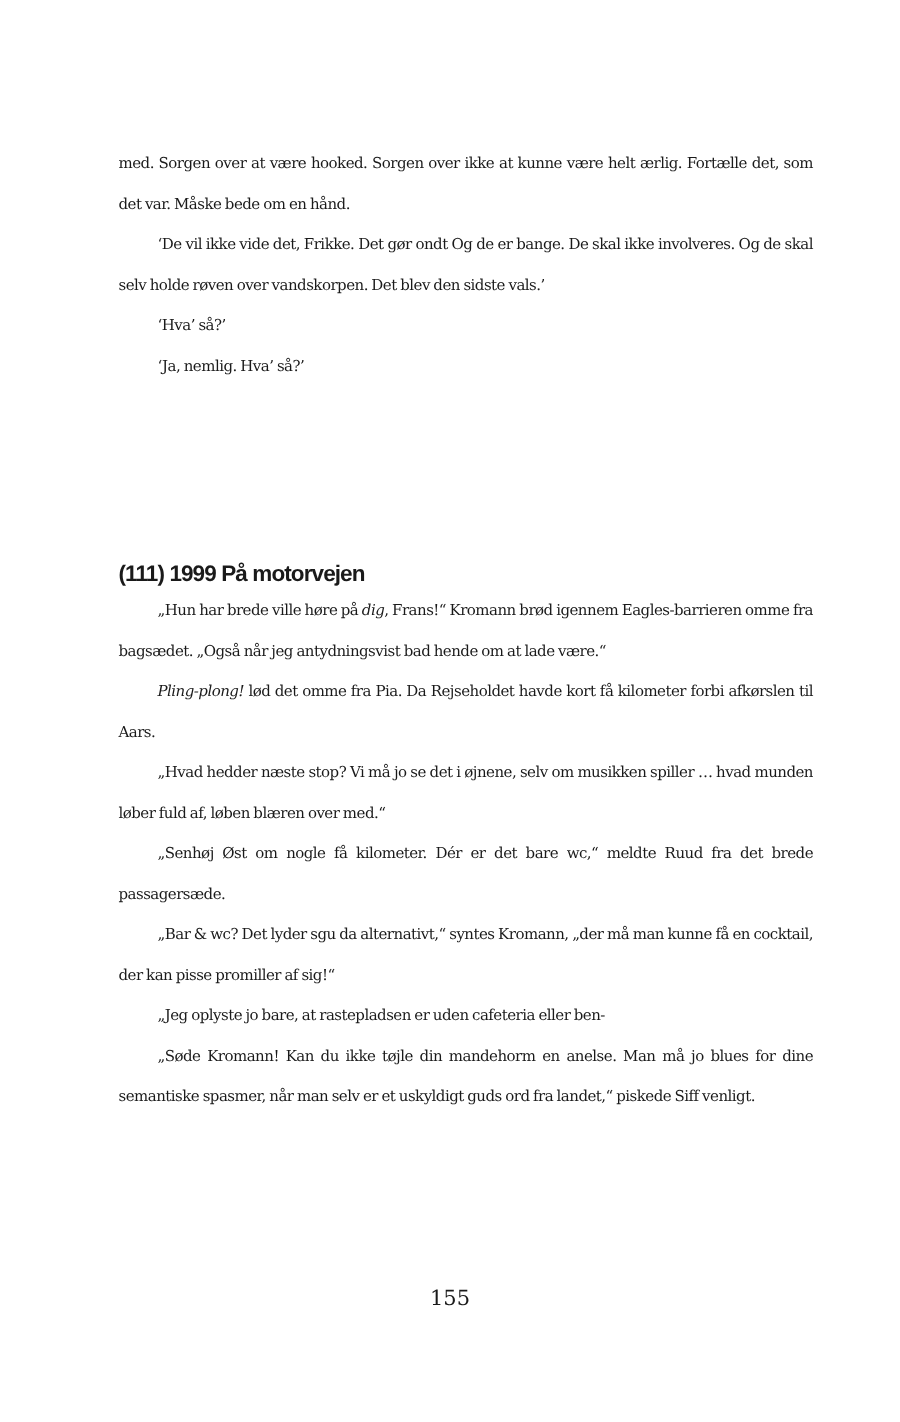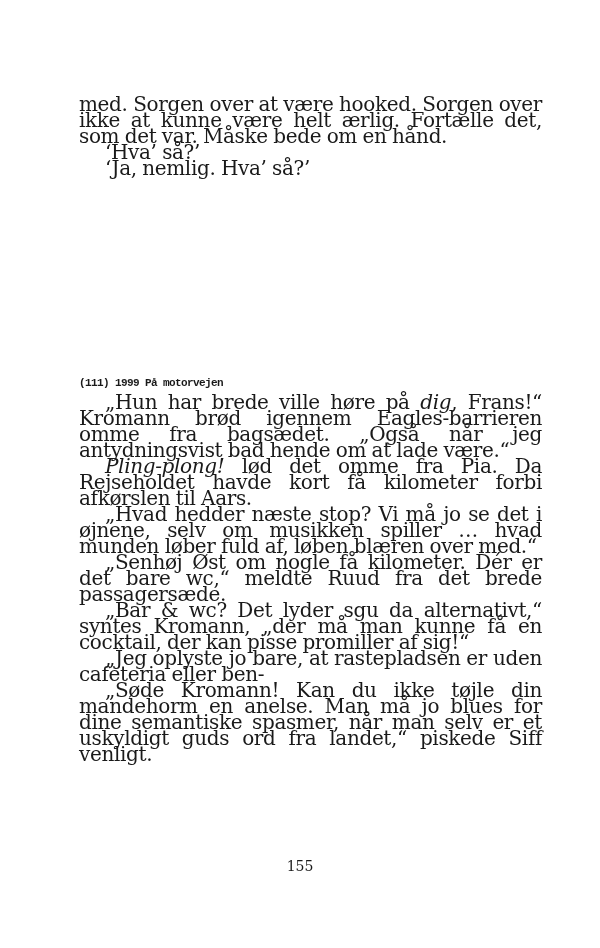--- a/index.html
+++ b/index.html
@@ -1,30 +1,31 @@
 <!DOCTYPE html>
 <html><head>
   <meta charset="utf-8">
   <style>
     html, body { margin: 0; padding: 0; background: #ffffff; }
     body { width: 600px; height: 948px; position: relative; overflow: hidden;
       font-family: "DejaVu Serif", "Liberation Serif", serif; color: #1a1a1a; }
     .page { position: absolute; left: 79px; top: 96px; width: 463px; }
-    .p { font-size: 20px; line-height: 16px; margin: 0; text-align: justify; letter-spacing: -0.35px; word-spacing: -0.5px; }
+    .p { font-size: 10px; line-height: 27px; margin: 0; text-align: justify; letter-spacing: -0.35px; word-spacing: -0.5px; }
     .ind { text-indent: 26px; }
     .block2 { position: absolute; left: 79px; top: 373px; width: 463px; }
-    .heading { font-family: Liberation Mono, monospace; font-weight: bold; font-size: 11px; line-height: 20px; margin: 0 0 1px 0; letter-spacing: -0.6px; }
+    .heading { font-family: Liberation Sans, sans-serif; font-weight: bold; font-size: 15px; line-height: 20px; margin: 0 0 1px 0; letter-spacing: -0.6px; }
     .pagenum { position: absolute; top: 858px; left: 0; width: 600px; text-align: center; font-size: 14px; }
     em { }
   </style>
 </head>
 <body>
 
 <div class="page">
   <p class="p">med. Sorgen over at være hooked. Sorgen over ikke at kunne være helt ærlig. Fortælle det, som det var. Måske bede om en hånd.</p>
+  <p class="p ind">‘De vil ikke vide det, Frikke. Det gør ondt Og de er bange. De skal ikke involveres. Og de skal selv holde røven over vandskorpen. Det blev den sidste vals.’</p>
   <p class="p ind">‘Hva’ så?’</p>
   <p class="p ind">‘Ja, nemlig. Hva’ så?’</p>
 </div>
 
 <div class="block2">
   <h2 class="heading">(111) 1999 På motorvejen</h2>
   <p class="p ind"><span>„Hun har brede ville høre på </span><em>dig</em><span>, Frans!“ Kromann brød igennem Eagles-barrieren omme fra bagsædet. „Også når jeg antydningsvist bad hende om at lade være.“</span></p>
   <p class="p ind"><em>Pling-plong!</em><span> lød det omme fra Pia. Da Rejseholdet havde kort få kilometer forbi afkørslen til Aars.</span></p>
   <p class="p ind">„Hvad hedder næste stop? Vi må jo se det i øjnene, selv om musikken spiller … hvad munden løber fuld af, løben blæren over med.“</p>
   <p class="p ind">„Senhøj Øst om nogle få kilometer. Dér er det bare wc,“ meldte Ruud fra det brede passagersæde.</p>

